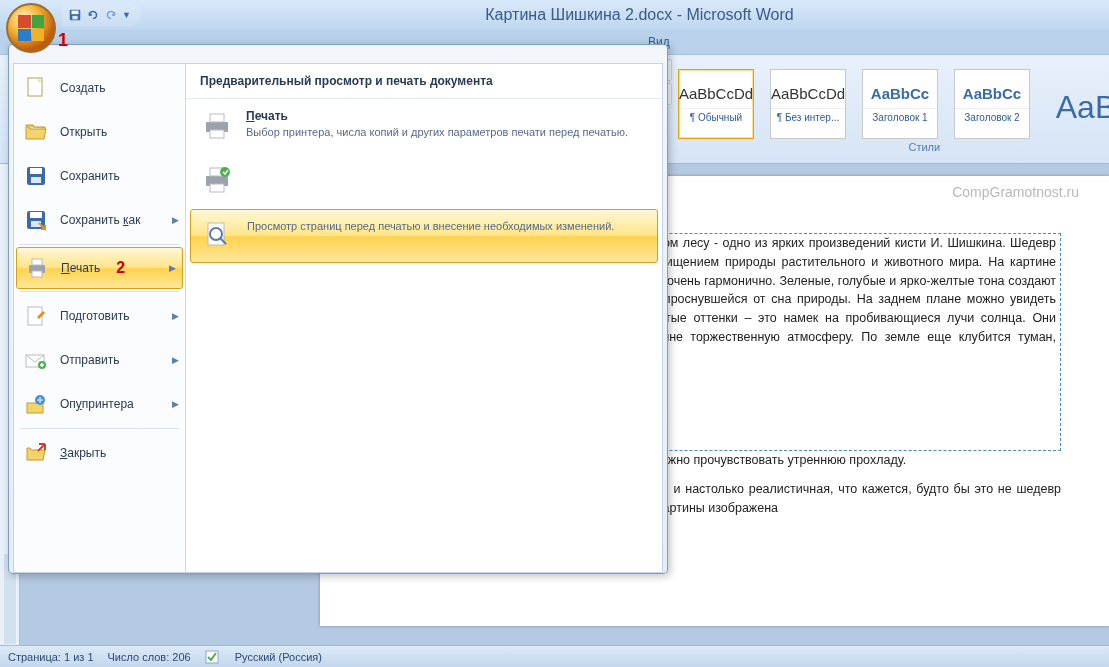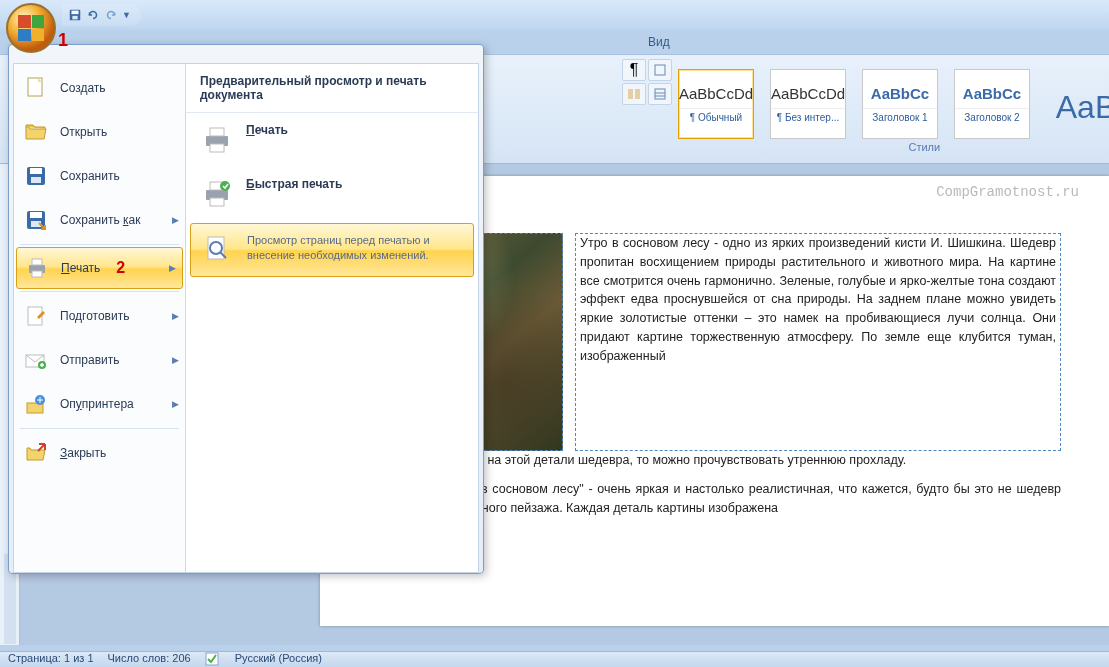--- a/index.html
+++ b/index.html
@@ -35,31 +35,31 @@
 .ruler-h { height: 18px; background: #fff; border-bottom: 1px solid #a8bfde; position: relative; display:flex; }
 .ruler-margin { background: #d2e0f0; }
 .ruler-body { flex:1; background:#fff; font-size:9px; color:#555; display:flex; align-items:center; overflow:hidden; position:relative;}
 .ruler-body span { position:absolute; }
 
 
 .docarea { position: absolute; left: 0; top: 164px; right: 0; bottom: 22px; background: #b4c9e2; display: flex; }
 .ruler-v { width: 20px; background: #e8f0f9; border-right:1px solid #a8bfde; position:relative;}
 .ruler-v .vm { position:absolute; left:4px; width:12px; background:#d2e0f0;}
 .page { background: #fff; width: 790px; margin-left: 300px; margin-top: 12px; box-shadow: 0 0 3px rgba(0,0,0,0.3); padding: 30px 48px; position: relative; height: 450px; }
-.watermark { position: absolute; right: 30px; top: 8px; color: #b9b9b9; font-size: 14px; font-family: Liberation Mono, monospace; }
+.watermark { position: absolute; right: 30px; top: 8px; color: #b9b9b9; font-size: 14px; }
 .doc-title { font-weight: bold; font-size: 13px; margin-bottom: 12px; text-align:left; }
 .doc-body { display: flex; gap: 12px; }
 .doc-img { width: 195px; height: 218px; background: linear-gradient(140deg, #7a6a3f 0%, #3d4a2f 40%, #6b5a36 60%, #2f3820 100%); border: 1px dashed #4e87c7; flex-shrink: 0; position:relative; overflow:hidden;}
 .doc-img::before{content:"";position:absolute;inset:0;background:radial-gradient(circle at 30% 20%, rgba(200,200,140,0.5), transparent 40%), radial-gradient(circle at 70% 70%, rgba(60,50,30,0.6), transparent 50%);}
 .doc-text { flex: 1; font-size: 12.5px; line-height: 1.5; text-align: justify; color: #222; border:1px dashed #4e87c7; padding: 0px 4px;}
 .doc-para2 { font-size: 12.5px; line-height: 1.5; text-align: justify; color: #222; margin-top: 0px; }
 .doc-para3 { font-size: 12.5px; line-height: 1.5; text-align: justify; color: #222; margin-top: 10px; text-indent: 24px; }
 
 
-.office-menu { position: absolute; left: 8px; top: 44px; width: 476px; height: 530px; background: linear-gradient(to bottom, #f2f6fb, #e5edf7); border: 1px solid #7c9ecb; border-radius: 4px; box-shadow: 2px 2px 8px rgba(0,0,0,0.25); z-index: 90; display: flex; flex-direction: column; }
+.office-menu { position: absolute; left: 8px; top: 44px; width: 660px; height: 530px; background: linear-gradient(to bottom, #f2f6fb, #e5edf7); border: 1px solid #7c9ecb; border-radius: 4px; box-shadow: 2px 2px 8px rgba(0,0,0,0.25); z-index: 90; display: flex; flex-direction: column; }
 .menu-top { height: 18px; }
 .menu-body { flex: 1; display: flex; background:#fff; margin:0 4px; border:1px solid #c4d4e9; }
 .menu-left { width: 172px; background: #fbfcfe; border-right: 1px solid #cdd9ea; padding: 2px 0; }
 .menu-item { display: flex; align-items: center; height: 44px; padding: 0 8px; gap: 10px; font-size: 12px; color: #2b3b55; position: relative; }
 .menu-item.hov { background: linear-gradient(to bottom, #fff8d8, #ffe48a 48%, #ffd34e 52%, #ffe79b); border: 1px solid #d8a016; border-radius: 3px; margin: 0 2px; padding: 0 6px; height: 42px; }
 .menu-item .arrow { position: absolute; right: 6px; font-size: 9px; color: #5a7cb0; }
 .menu-item .ico { width: 28px; height: 28px; display:flex;align-items:center;justify-content:center;}
 .menu-item .underline { text-decoration: underline; }
 .sep { height: 1px; background: #d7e1ef; margin: 2px 6px; }
 
@@ -68,21 +68,21 @@
 .sub-item { display: flex; gap: 12px; padding: 10px 14px; }
 .sub-item.hov { background: linear-gradient(to bottom, #fff8d8, #ffe689 48%, #ffd34e 52%, #ffe79b); border: 1px solid #d8a016; border-radius: 3px; margin: 2px 4px; padding: 9px 10px; }
 .sub-item .ico { width: 34px; height: 34px; flex-shrink: 0; display:flex;align-items:center;justify-content:center;}
 .sub-item .sub-title { font-size: 12px; font-weight: bold; color: #2b3b55; margin-bottom: 2px; }
 .sub-item .sub-desc { font-size: 11px; color: #576a8a; line-height: 1.35; }
 
 .menu-bottom { height: 38px; display: flex; justify-content: flex-end; align-items: center; gap: 6px; padding-right: 10px; border-top:1px solid #c4d4e9; background: linear-gradient(to bottom,#eaf1fa,#d6e3f3); margin: 0 4px 4px 4px; border-radius: 0 0 3px 3px;}
 .menu-bottom button { font-size: 11px; padding: 3px 8px; background: linear-gradient(to bottom,#fdfefe,#e6edf6); border: 1px solid #9fb6d3; border-radius: 3px; display:flex;align-items:center;gap:5px; color:#2b3b55;}
 
 
-.status { position: absolute; left: 0; right: 0; bottom: 0; height: 16px; background: linear-gradient(to bottom, #dce9f7, #c3d7ee); border-top: 1px solid #a0b9d7; display: flex; align-items: flex-start; font-size: 11px; color: #2b4a75; padding: 0 8px; gap: 14px; }
+.status { position: absolute; left: 0; right: 0; bottom: 0; height: 22px; background: linear-gradient(to bottom, #dce9f7, #c3d7ee); border-top: 1px solid #a0b9d7; display: flex; align-items: center; font-size: 11px; color: #2b4a75; padding: 0 8px; gap: 14px; }
 .status .mid { flex: 1; }
 
 .annot2 { color: #d00000; font-weight: bold; font-size: 16px; }
 
 svg { display:block; }
 </style>
 </head>
 <body>
 
 <div class="titlebar">
@@ -110,20 +110,21 @@
         </svg>
       </span>
     <span>
         <svg viewBox="0 0 16 16">
           <path d="M12 8 A4 4 0 1 0 8 12" stroke="#7aa0cf" stroke-width="1.8" fill="none"></path>
           <path d="M12 5 L12 8 L9 8" stroke="#7aa0cf" stroke-width="1.8" fill="none"></path>
         </svg>
       </span>
     <span style="font-size:9px;color:#3a6aa8;">▼</span>
   </div>
+  <div class="title-text">Картина Шишкина 2.docx - Microsoft Word</div>
 </div>
 
 <div class="tabrow">
   <span>Вид</span>
 </div>
 
 <div class="ribbon">
   <div style="display:flex;flex-direction:column;">
     <div class="rib-icons">
       <div>¶</div>
@@ -316,34 +317,34 @@
       <div class="sub-item">
         <span class="ico">
             <svg width="32" height="32">
               <rect x="5" y="12" width="22" height="10" fill="#9aa3ad" rx="1"></rect>
               <rect x="9" y="4" width="14" height="8" fill="#fff" stroke="#bbb"></rect>
               <rect x="9" y="20" width="14" height="8" fill="#fff" stroke="#bbb"></rect>
             </svg>
           </span>
         <div>
           <div class="sub-title"><span style="text-decoration:underline;">П</span><span>ечать</span></div>
+          <div class="sub-desc">Выбор принтера, числа копий и других параметров печати перед печатью.</div>
         </div>
       </div>
       <div class="sub-item">
         <span class="ico">
             <svg width="32" height="32">
               <rect x="5" y="12" width="22" height="10" fill="#9aa3ad" rx="1"></rect>
               <rect x="9" y="4" width="14" height="8" fill="#fff" stroke="#bbb"></rect>
               <rect x="9" y="20" width="14" height="8" fill="#fff" stroke="#bbb"></rect>
               <circle cx="24" cy="8" r="5" fill="#4caf50"></circle>
               <path d="M22 8 L24 10 L27 6" stroke="#fff" stroke-width="1.5" fill="none"></path>
             </svg>
           </span>
         <div>
-          <div class="sub-title"><span style="text-decoration:underline;">Б</span><span>ыстрая печать</span></div>
         </div>
       </div>
       <div class="sub-item hov">
         <span class="ico">
             <svg width="32" height="32">
               <rect x="6" y="3" width="16" height="22" fill="#fff" stroke="#bbb"></rect>
               <circle cx="14" cy="14" r="6" fill="none" stroke="#5a7cb0" stroke-width="2"></circle>
               <line x1="18" y1="18" x2="24" y2="24" stroke="#5a7cb0" stroke-width="2"></line>
             </svg>
           </span>

